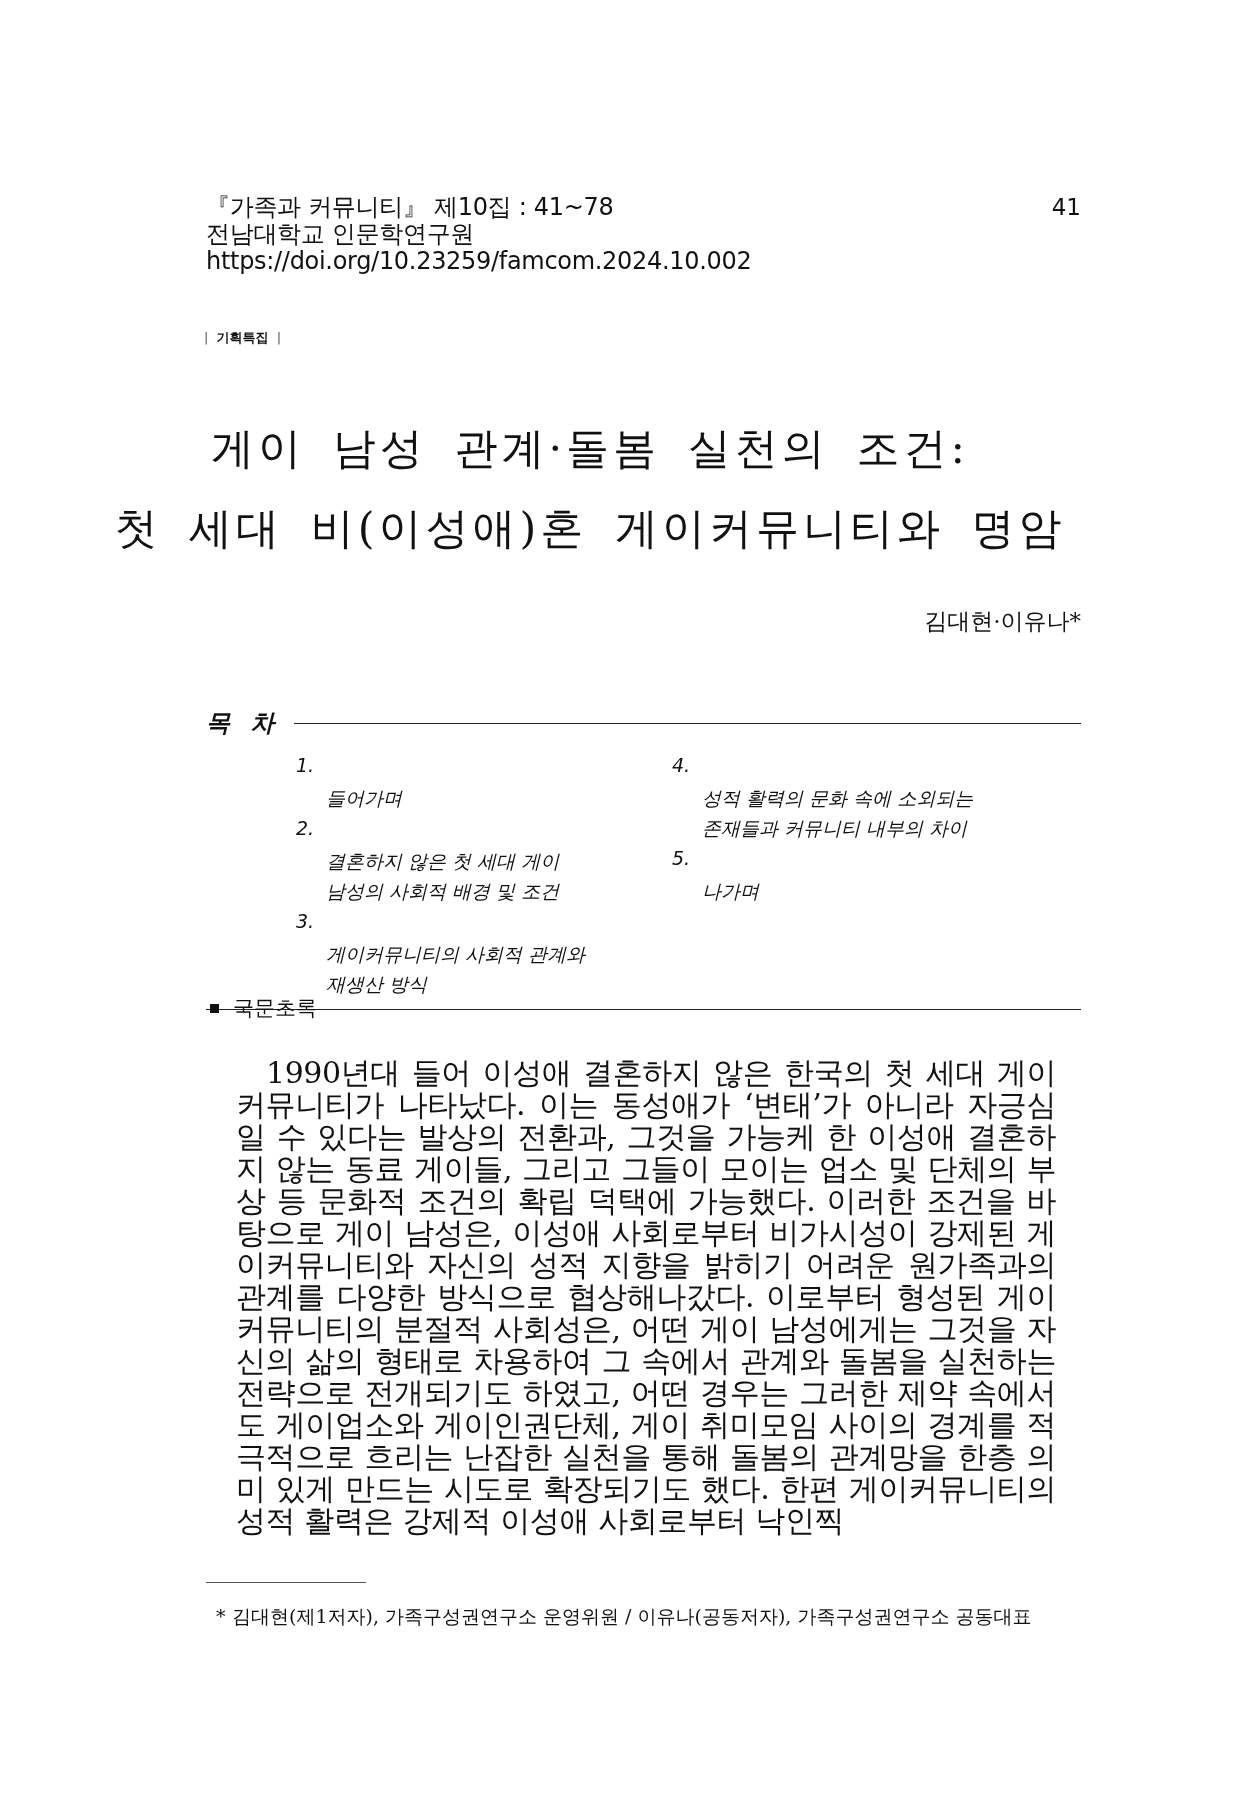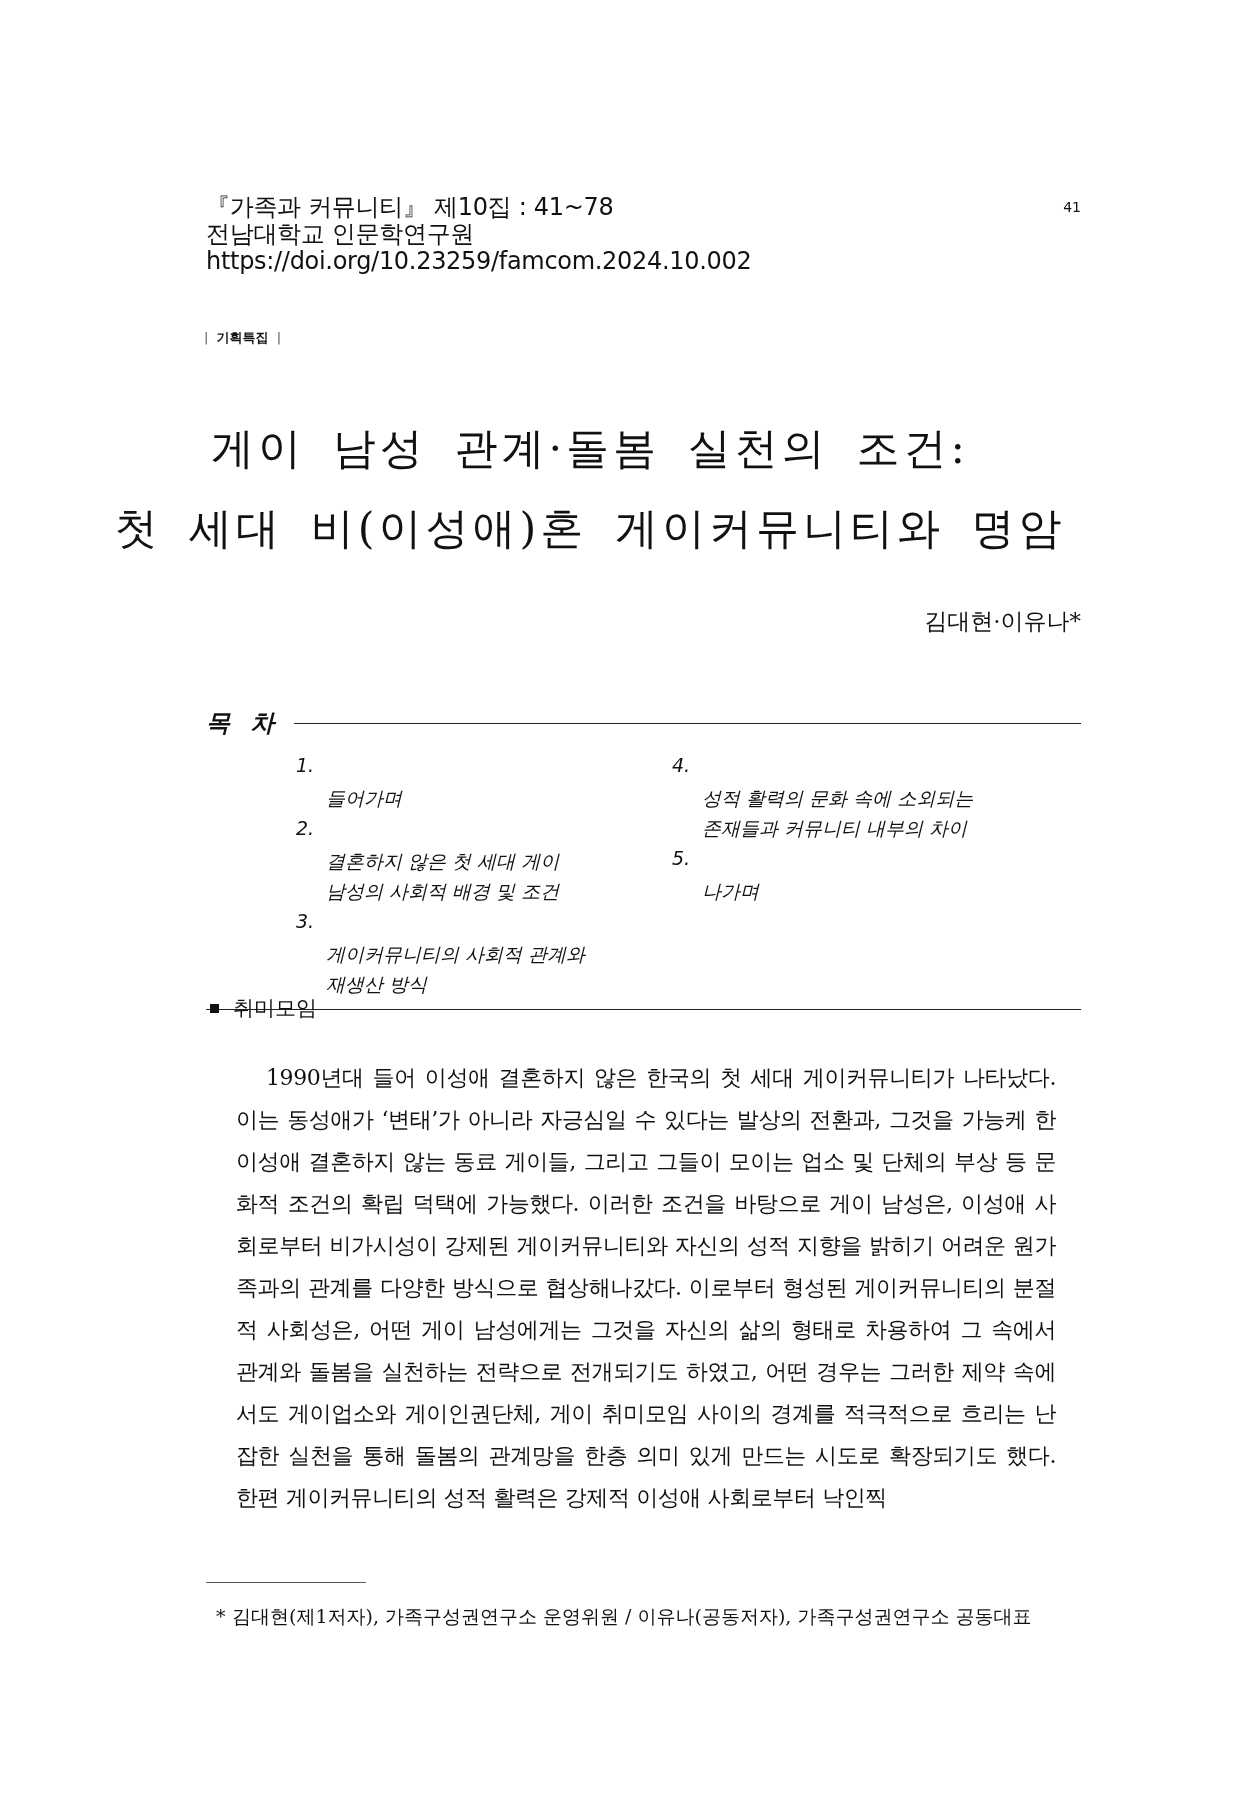--- a/index.html
+++ b/index.html
@@ -2,21 +2,21 @@
 <html><head>
   <meta charset="utf-8">
   <style>
     html, body { margin: 0; padding: 0; background: #ffffff; }
     body { width: 1259px; height: 1809px; position: relative; overflow: hidden; color: #111; }
     .sans { font-family: "DejaVu Sans", "Liberation Sans", sans-serif; }
     .serif { font-family: "DejaVu Serif", "Liberation Serif", serif; }
 
     .journal-info { position: absolute; left: 206px; top: 194px; font-size: 24px; line-height: 27px; letter-spacing: -0.3px; }
     .journal-info div { white-space: nowrap; }
-    .page-number { position: absolute; right: 178px; top: 194px; font-size: 14px; line-height: 27px; }
+    .page-number { position: absolute; right: 178px; top: 194px; font-size: 23px; line-height: 27px; }
 
     .section-tag { position: absolute; left: 204px; top: 325px; font-size: 13px; line-height: 26px; white-space: nowrap; }
     .section-tag .bar { color: #555; font-weight: normal; }
     .section-tag .tag-text { font-weight: bold; padding: 0 4px; }
 
     .title-block { position: absolute; left: 0; width: 1180px; top: 408px; text-align: center; }
     .title-line { font-size: 43px; line-height: 80px; letter-spacing: 4px; word-spacing: 10px; white-space: nowrap; font-weight: normal; }
 
     .authors { position: absolute; right: 178px; top: 606px; font-size: 23px; line-height: 30px; white-space: nowrap; }
 
@@ -29,21 +29,21 @@
     .toc-col.left { margin-left: 90px; width: 376px; }
     .toc-col.right { width: 400px; }
     .toc-item { display: flex; }
     .toc-num { width: 30px; flex: none; }
     .toc-text { white-space: pre-line; margin-top: 33px; }
     .toc-bottom-rule { border-top: 1.5px solid #222; width: 875px; }
 
     .abstract-heading { position: absolute; left: 210px; top: 994px; font-size: 21px; line-height: 28px; white-space: nowrap; display: flex; align-items: center; }
     .square-bullet { width: 9px; height: 9px; background: #111; display: inline-block; margin-right: 14px; }
 
-    .abstract-body { position: absolute; left: 236px; width: 820px; top: 1057px; font-size: 22px; line-height: 42px; text-align: justify; text-indent: 30px; letter-spacing: -0.4px; }
+    .abstract-body { position: absolute; left: 236px; width: 820px; top: 1057px; font-size: 30px; line-height: 32px; text-align: justify; text-indent: 30px; letter-spacing: -0.4px; }
 
     .footnote-rule { position: absolute; left: 206px; top: 1582px; width: 160px; border-top: 1.5px solid #555; }
     .footnote { position: absolute; left: 216px; width: 870px; top: 1601px; font-size: 19px; line-height: 30px; display: flex; }
     .footnote-mark { width: 16px; flex: none; }
   </style>
 </head>
 <body>
 
 <div class="journal-info sans">
   <div>『가족과 커뮤니티』 제10집 : 41~78</div>
@@ -97,21 +97,21 @@
         <span class="toc-num">5.</span>
         <span class="toc-text">나가며</span>
       </div>
     </div>
   </div>
   <div class="toc-bottom-rule"></div>
 </div>
 
 <div class="abstract-heading sans">
   <span class="square-bullet"></span>
-  <span>취미모임</span>
+  <span>국문초록</span>
 </div>
 
 <div class="abstract-body serif">1990년대 들어 이성애 결혼하지 않은 한국의 첫 세대 게이커뮤니티가 나타났다. 이는 동성애가 ‘변태’가 아니라 자긍심일 수 있다는 발상의 전환과, 그것을 가능케 한 이성애 결혼하지 않는 동료 게이들, 그리고 그들이 모이는 업소 및 단체의 부상 등 문화적 조건의 확립 덕택에 가능했다. 이러한 조건을 바탕으로 게이 남성은, 이성애 사회로부터 비가시성이 강제된 게이커뮤니티와 자신의 성적 지향을 밝히기 어려운 원가족과의 관계를 다양한 방식으로 협상해나갔다. 이로부터 형성된 게이커뮤니티의 분절적 사회성은, 어떤 게이 남성에게는 그것을 자신의 삶의 형태로 차용하여 그 속에서 관계와 돌봄을 실천하는 전략으로 전개되기도 하였고, 어떤 경우는 그러한 제약 속에서도 게이업소와 게이인권단체, 게이 취미모임 사이의 경계를 적극적으로 흐리는 난잡한 실천을 통해 돌봄의 관계망을 한층 의미 있게 만드는 시도로 확장되기도 했다. 한편 게이커뮤니티의 성적 활력은 강제적 이성애 사회로부터 낙인찍</div>
 
 <div class="footnote-rule"></div>
 <div class="footnote serif">
   <span class="footnote-mark">*</span>
   <span>김대현(제1저자), 가족구성권연구소 운영위원 / 이유나(공동저자), 가족구성권연구소 공동대표</span>
 </div>
 

